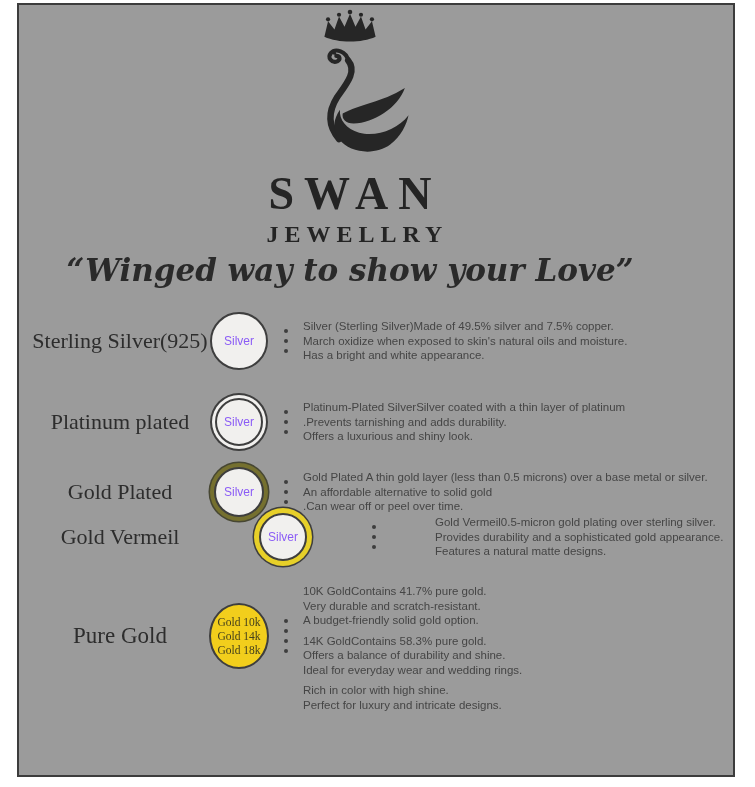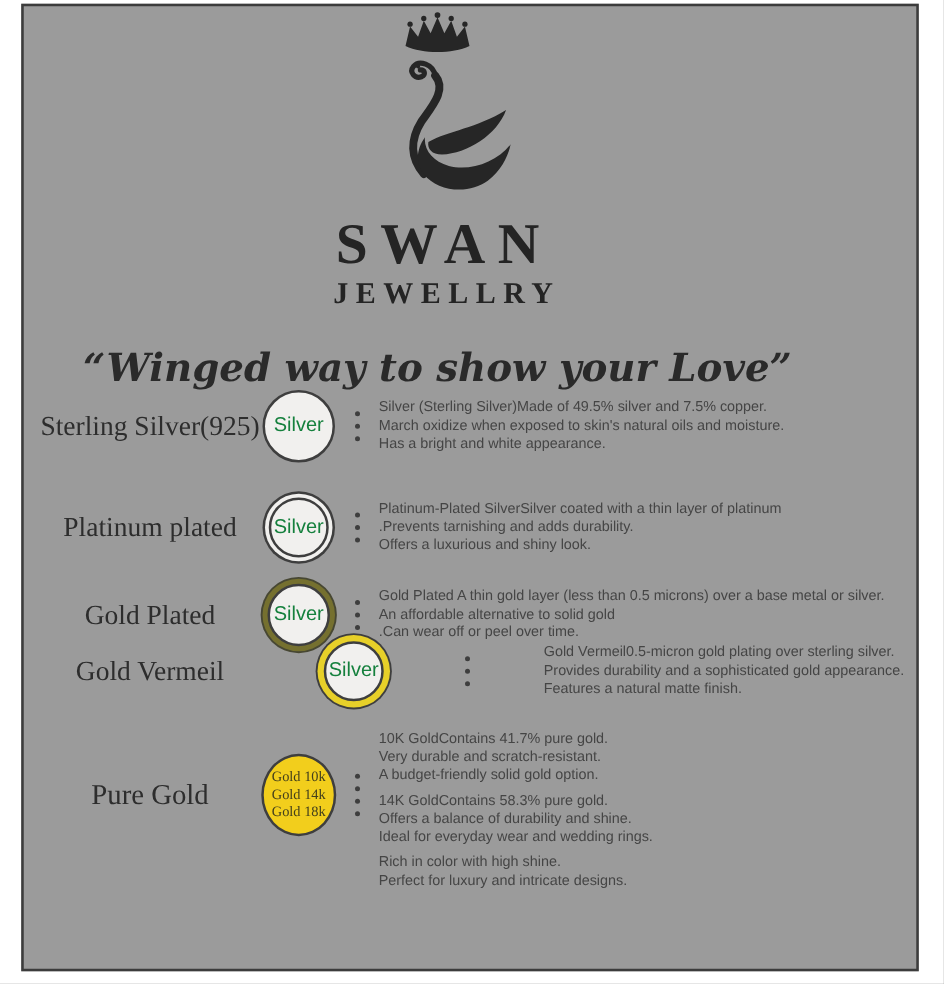--- a/index.html
+++ b/index.html
@@ -22,39 +22,39 @@
     font-size:46px; letter-spacing:10px; padding-left:10px;
     color:#242424; line-height:48px; margin-top:0;
   }
   .brand-sub {
     font-family:"Liberation Serif", serif; font-weight:bold;
     font-size:24px; letter-spacing:6px; padding-left:15px;
     color:#242424; line-height:26px; margin-top:3px;
   }
   .tagline {
     font-family:"DejaVu Serif", serif; font-style:italic; font-weight:bold;
-    font-size:31px; color:#2a2a2a; margin-top:29px; white-space:nowrap;
+    font-size:31px; color:#2a2a2a; margin-top:5px; white-space:nowrap;
   }
 
   
   .row {
     position:absolute; left:19px; width:716px;
     display:flex; align-items:center; padding-left:12px; box-sizing:border-box;
   }
   .row-label {
     width:178px; text-align:center; white-space:nowrap;
     font-family:"Liberation Serif", serif; font-size:22px; color:#2d2d2d;
   }
   .row-label--big { font-size:23px;font-family:Liberation Serif, serif; }
   .badge-wrap { width:60px; display:flex; justify-content:center; align-items:center; flex-shrink:0; }
   .badge {
     width:54px; height:54px; border-radius:50%;
     background:#f1f0ee; border:2px solid #3e3e3e; box-sizing:content-box;
     display:flex; align-items:center; justify-content:center;
-    font-size:16px; color:#15803d;
+    font-size:12px; color:#8b5cf6;
   }
   .badge--double { width:44px; height:44px; box-shadow:0 0 0 3px #f1f0ee, 0 0 0 5px #3e3e3e; }
   .badge--olive  { width:46px; height:46px; box-shadow:0 0 0 4px #75702f, 0 0 0 5.5px #474733; }
   .badge--yellow { width:44px; height:44px; box-shadow:0 0 0 5px #e7d029, 0 0 0 6.5px #3e3e3e; }
   .badge--goldfill {
     width:62px; height:62px; background:#f2ce1c;
     flex-direction:column; line-height:14px;
     font-family:"Liberation Serif", serif; font-size:11.5px; color:#44401c;
   }
   .dots { width:34px; display:flex; flex-direction:column; align-items:center; gap:6px; flex-shrink:0; }
@@ -159,21 +159,21 @@
       <div class="badge badge--yellow">Silver</div>
     </div>
     <div class="dots">
       <span class="dot"></span>
         <span class="dot"></span>
         <span class="dot"></span>
     </div>
     <div class="row-desc">
       <div>Gold Vermeil0.5-micron gold plating over sterling silver.</div>
       <div>Provides durability and a sophisticated gold appearance.</div>
-      <div>Features a natural matte finish.</div>
+      <div>Features a natural matte designs.</div>
     </div>
   </div>
 
   <div class="row r5">
     <div class="row-left">
       <div class="row-label row-label--big">Pure Gold</div>
       <div class="badge-wrap">
         <div class="badge badge--goldfill">
           <div>Gold 10k</div>
           <div>Gold 14k</div>

